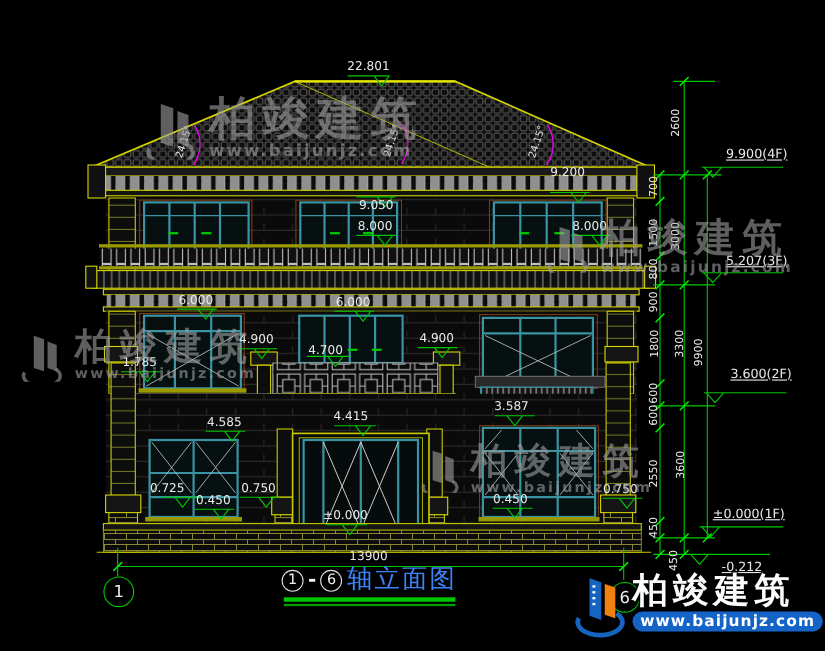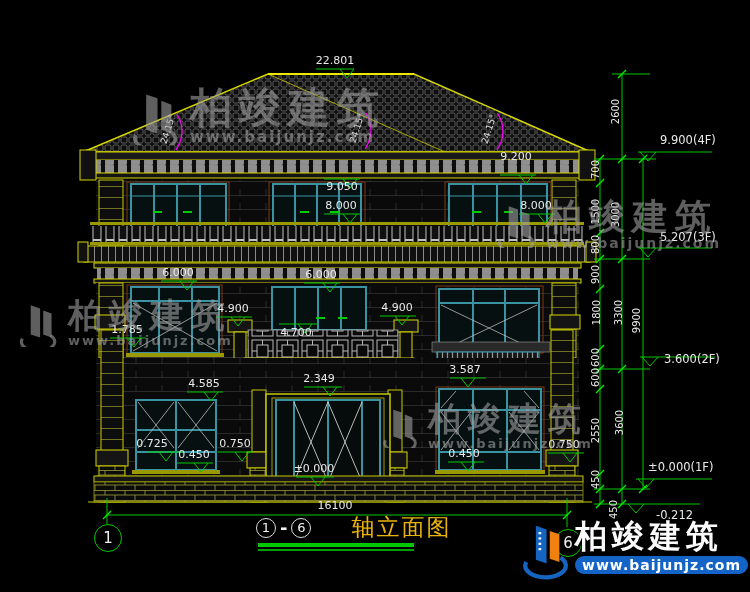--- a/index.html
+++ b/index.html
@@ -3,36 +3,36 @@
 <meta charset="utf-8">
 <style>
   html,body{margin:0;padding:0;background:#000;}
   #stage{position:relative;width:750px;height:592px;background:#000;overflow:hidden;
          font-family:"DejaVu Sans",sans-serif;}
   svg{display:block;}
   #art{position:absolute;left:0;top:0;z-index:1;}
   .emk{position:absolute;width:48px;color:#e9e9e9;font-size:11px;text-align:center;z-index:2;white-space:nowrap;}
   .chain{position:absolute;width:44px;color:#e9e9e9;font-size:10px;text-align:center;
          transform:rotate(-90deg);transform-origin:center;z-index:2;white-space:nowrap;}
-  .flagl{position:absolute;color:#e9e9e9;font-size:11.5px;z-index:2;white-space:nowrap;}
+  .flagl{position:absolute;color:#e9e9e9;font-size:11.5px;z-index:2;white-space:nowrap;text-decoration:underline;}
   .angle{position:absolute;width:44px;color:#e2e2e2;font-size:9px;text-align:center;
          transform:rotate(-72deg);z-index:2;}
   .wm{position:absolute;display:flex;align-items:center;gap:8px;color:rgba(158,158,158,.6);
       z-index:4;pointer-events:none;}
   .wm .col{display:flex;flex-direction:column;line-height:1.05;}
   .wm .t1{font-weight:bold;letter-spacing:7px;}
   .wm .t2{font-weight:bold;letter-spacing:2px;}
   .bub{position:absolute;width:26px;height:26px;border:1.6px solid #00c800;border-radius:50%;
        color:#efefef;font-size:15px;display:flex;align-items:center;justify-content:center;
        background:#000;z-index:2;}
   #titleblock{position:absolute;left:256px;top:516px;display:flex;align-items:center;gap:4px;z-index:3;}
   .circ{width:18px;height:18px;border:1.4px solid #dcdcdc;border-radius:50%;color:#f2f2f2;
         font-size:13px;display:flex;align-items:center;justify-content:center;}
   .tdash{color:#f2f2f2;font-size:18px;font-weight:bold;line-height:1;}
-  .ttext{color:#eab308;font-size:23px;letter-spacing:2px;line-height:1;margin-left:36px;}
+  .ttext{color:#3b82f6;font-size:23px;letter-spacing:2px;line-height:1;}
   .uline1{position:absolute;left:258px;top:543px;width:156px;height:4px;background:#00c800;z-index:3;}
   .uline2{position:absolute;left:258px;top:549px;width:156px;height:2px;background:#00a000;z-index:3;}
   #logo{position:absolute;left:522px;top:512px;width:226px;display:flex;align-items:center;gap:6px;z-index:6;}
   #logo .col{display:flex;flex-direction:column;align-items:flex-start;}
   #brandname{font-size:32px;font-weight:bold;color:#fbfbfb;letter-spacing:5px;line-height:1.05;
      text-shadow:1px 1px 0 #000,-1px -1px 0 #000,1px -1px 0 #000,-1px 1px 0 #000,0 0 4px #000;}
   #brandurl{margin-top:2px;background:#1464c8;color:#fff;font-size:14px;font-weight:bold;
      padding:1px 7px;border-radius:9px;letter-spacing:1px;}
 </style>
 </head>
@@ -304,32 +304,32 @@
 
 <div class="emk" style="left:311px;top:54px">22.801</div>
 <div class="emk" style="left:318px;top:180px">9.050</div>
 <div class="emk" style="left:492px;top:150px">9.200</div>
 <div class="emk" style="left:317px;top:199px">8.000</div>
 <div class="emk" style="left:512px;top:199px">8.000</div>
 <div class="emk" style="left:154px;top:266px">6.000</div>
 <div class="emk" style="left:297px;top:268px">6.000</div>
 <div class="emk" style="left:209px;top:302px">4.900</div>
 <div class="emk" style="left:373px;top:301px">4.900</div>
-<div class="emk" style="left:272px;top:326px">4.700</div>
+<div class="emk" style="left:272px;top:312px">4.700</div>
 <div class="emk" style="left:103px;top:323px">1.785</div>
 <div class="emk" style="left:441px;top:363px">3.587</div>
-<div class="emk" style="left:295px;top:372px">2.349</div>
+<div class="emk" style="left:295px;top:372px">4.415</div>
 <div class="emk" style="left:180px;top:377px">4.585</div>
 <div class="emk" style="left:128px;top:437px">0.725</div>
 <div class="emk" style="left:170px;top:448px">0.450</div>
 <div class="emk" style="left:211px;top:437px">0.750</div>
 <div class="emk" style="left:290px;top:462px">±0.000</div>
 <div class="emk" style="left:440px;top:447px">0.450</div>
 <div class="emk" style="left:540px;top:438px">0.750</div>
-<div class="emk" style="left:311px;top:499px">16100</div>
+<div class="emk" style="left:311px;top:499px">13900</div>
 
 <div class="angle" style="left:146px;top:124px">24.15°</div>
 <div class="angle" style="left:335px;top:123px">24.15°</div>
 <div class="angle" style="left:467px;top:124px">24.15°</div>
 
 <div class="chain" style="left:593px;top:106px">2600</div>
 <div class="chain" style="left:573px;top:164px">700</div>
 <div class="chain" style="left:573px;top:206px">1500</div>
 <div class="chain" style="left:573px;top:239px">800</div>
 <div class="chain" style="left:573px;top:269px">900</div>
@@ -339,21 +339,21 @@
 <div class="chain" style="left:573px;top:425px">2550</div>
 <div class="chain" style="left:573px;top:474px">450</div>
 <div class="chain" style="left:591px;top:504px">450</div>
 <div class="chain" style="left:593px;top:209px">3000</div>
 <div class="chain" style="left:596px;top:307px">3300</div>
 <div class="chain" style="left:597px;top:417px">3600</div>
 <div class="chain" style="left:614px;top:315px">9900</div>
 
 <div class="flagl" style="left:660px;top:133px">9.900(4F)</div>
 <div class="flagl" style="left:660px;top:230px">5.207(3F)</div>
-<div class="flagl" style="left:664px;top:352px">3.600(2F)</div>
+<div class="flagl" style="left:664px;top:333px">3.600(2F)</div>
 <div class="flagl" style="left:648px;top:460px">±0.000(1F)</div>
 <div class="flagl" style="left:656px;top:508px">-0.212</div>
 
 <div class="bub" style="left:94px;top:524px">1</div>
 <div class="bub" style="left:554px;top:529px">6</div>
 
 <div id="titleblock">
   <span class="circ">1</span>
   <span class="tdash">-</span>
   <span class="circ">6</span>

